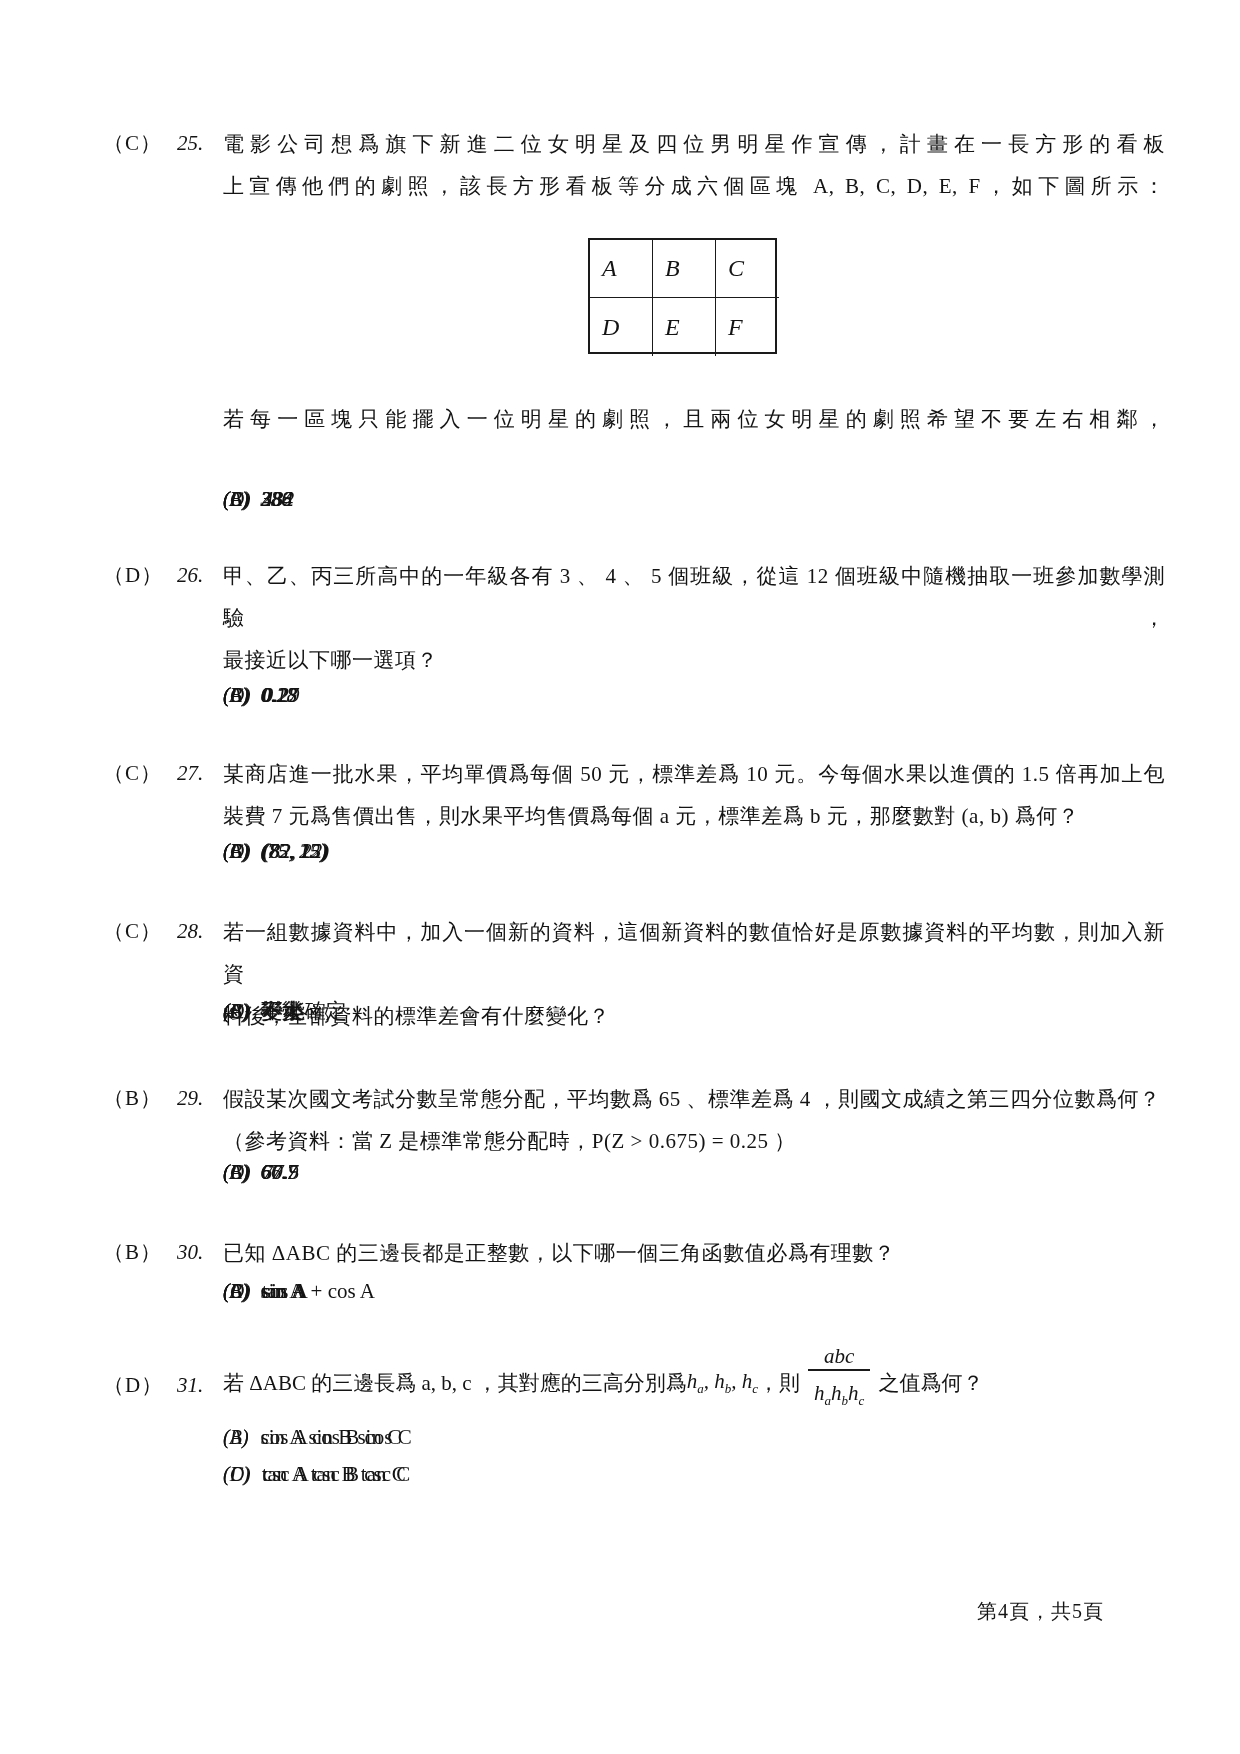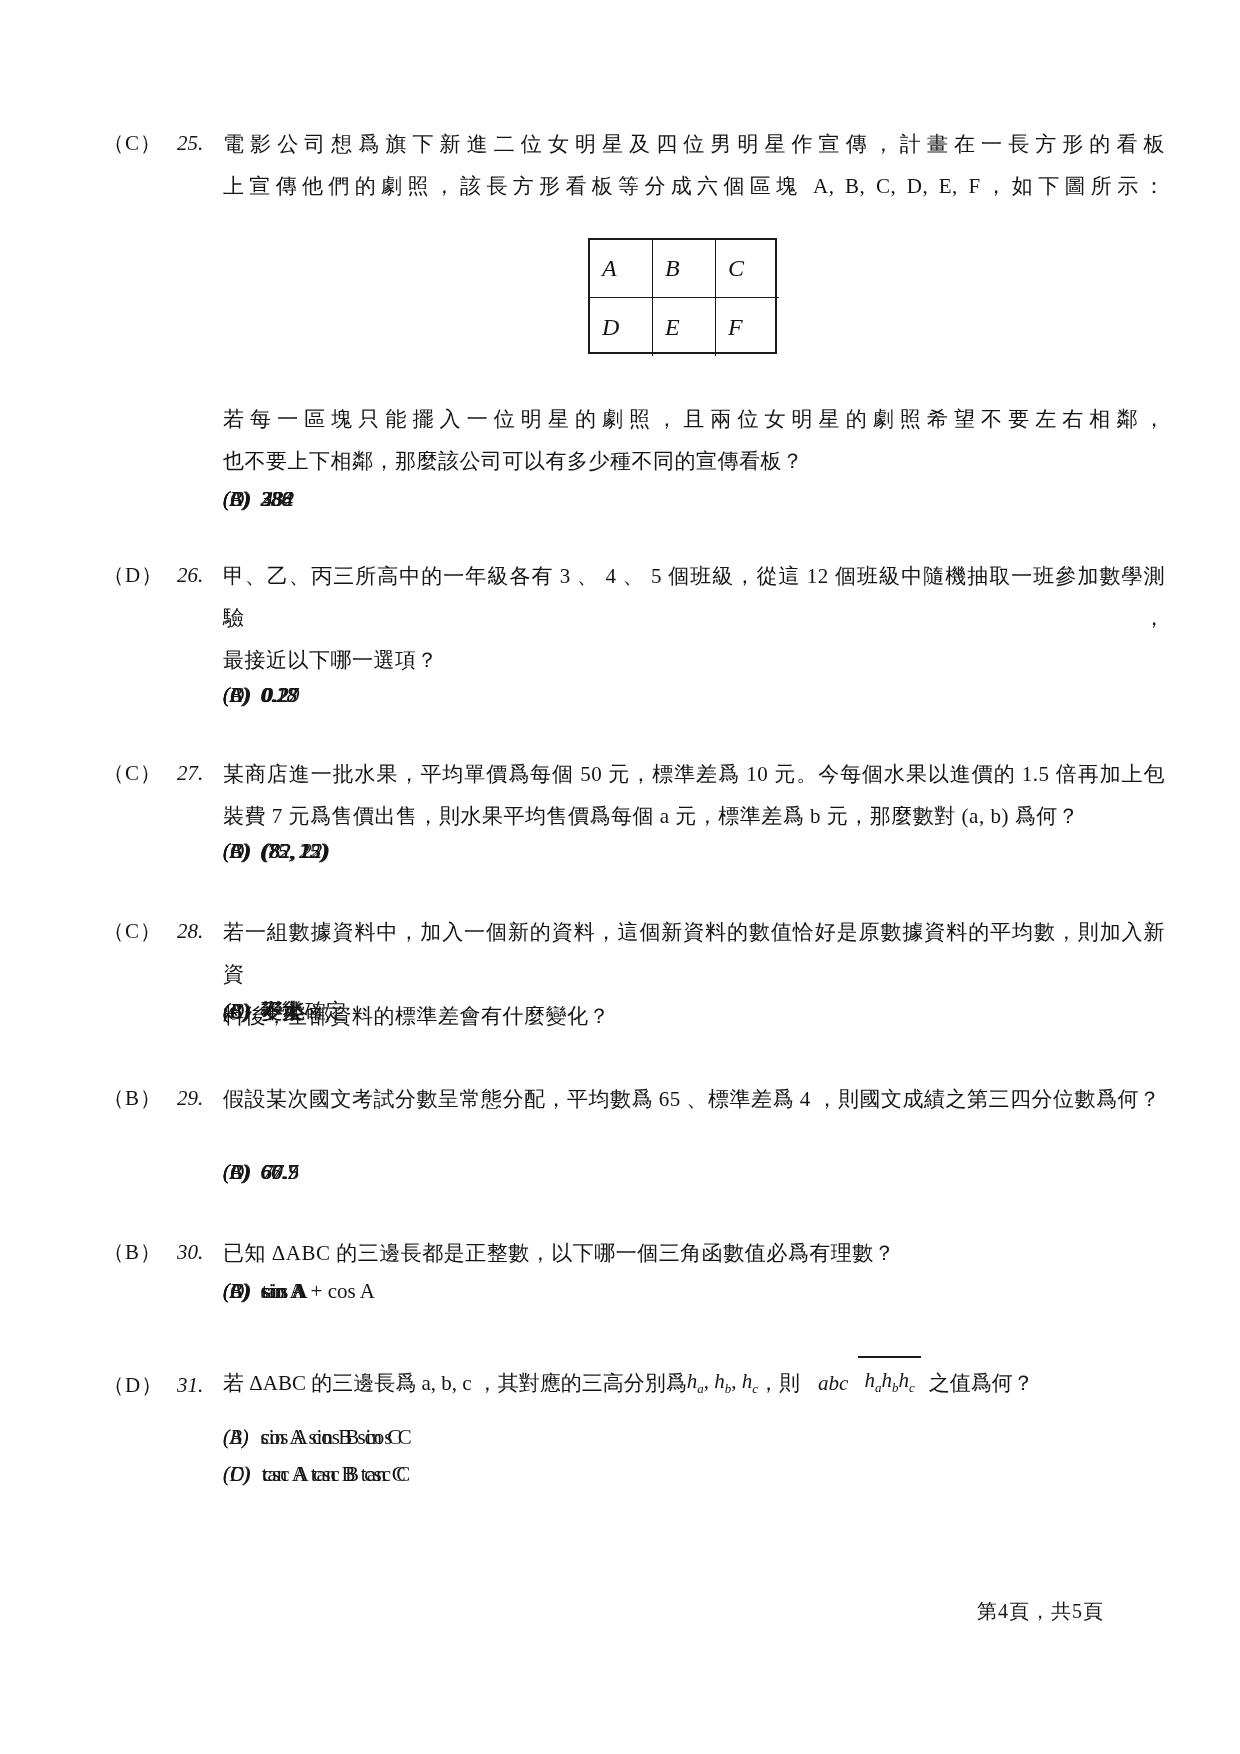--- a/index.html
+++ b/index.html
@@ -26,21 +26,21 @@
              grid-template-rows:58px 58px;box-sizing:border-box;}
   .cell{border-right:1.5px solid #1a1a1a;border-bottom:1.5px solid #1a1a1a;
         font-style:italic;font-size:24px;padding-left:12px;display:flex;align-items:center;box-sizing:border-box;}
   .cell:nth-child(3n){border-right:none;}
   .cell:nth-child(n+4){border-bottom:none;}
 
   .q31-line{position:absolute;left:223px;top:1352px;width:960px;height:62px;
             display:flex;align-items:center;font-size:21px;white-space:nowrap;}
   .mathseg{font-style:italic;text-align:right;}
   .mathseg sub{font-size:13px;font-style:italic;}
-  .frac{display:inline-flex;align-items:center;margin:0 8px;vertical-align:middle;}
+  .frac{display:inline-flex;flex-direction:column;align-items:center;margin:0 8px;vertical-align:middle;}
   .frac-num{font-style:italic;font-size:21px;line-height:26px;padding:0 10px;}
   .frac-den{border-top:2px solid #1a1a1a;font-style:italic;font-size:21px;line-height:28px;padding:8px 6px;}
   .frac-den sub{font-size:13px;}
 
   .footer{position:absolute;left:977px;top:1598px;font-size:20px;letter-spacing:1px;}
 </style>
 </head>
 <body>
 
 <div class="page">
@@ -55,21 +55,20 @@
     <div class="billboard">
       <div class="cell">A</div>
       <div class="cell">B</div>
       <div class="cell">C</div>
       <div class="cell">D</div>
       <div class="cell">E</div>
       <div class="cell">F</div>
     </div>
     <div class="q-body" style="top:398px">
       <div class="line jl">若每一區塊只能擺入一位明星的劇照，且兩位女明星的劇照希望不要左右相鄰，</div>
-      <div class="line nl">也不要上下相鄰，那麼該公司可以有多少種不同的宣傳看板？</div>
     </div>
     <div class="opts" style="top:486px">
       <span class="opt oA"><span class="opt-label">(A)</span><span class="opt-val it">288</span></span>
       <span class="opt oB"><span class="opt-label">(B)</span><span class="opt-val it">336</span></span>
       <span class="opt oC"><span class="opt-label">(C)</span><span class="opt-val it">384</span></span>
       <span class="opt oD"><span class="opt-label">(D)</span><span class="opt-val it">432</span></span>
     </div>
   </section>
 
   <section>
@@ -115,20 +114,21 @@
       <span class="opt oC"><span class="opt-label">(C)</span><span class="opt-val">變小</span></span>
       <span class="opt oD"><span class="opt-label">(D)</span><span class="opt-val">不能確定</span></span>
     </div>
   </section>
 
   <section>
     <span class="q-ans" style="top:1085px">（B）</span>
     <span class="q-num" style="top:1085px">29.</span>
     <div class="q-body" style="top:1078px">
       <div class="line nl">假設某次國文考試分數呈常態分配，平均數爲 65 、標準差爲 4 ，則國文成績之第三四分位數爲何？</div>
+      <div class="line nl">（參考資料：當 Z 是標準常態分配時，P(Z &gt; 0.675) = 0.25 ）</div>
     </div>
     <div class="opts" style="top:1159px">
       <span class="opt oA"><span class="opt-label">(A)</span><span class="opt-val it">66.7</span></span>
       <span class="opt oB"><span class="opt-label">(B)</span><span class="opt-val it">67.7</span></span>
       <span class="opt oC"><span class="opt-label">(C)</span><span class="opt-val it">60.9</span></span>
       <span class="opt oD"><span class="opt-label">(D)</span><span class="opt-val it">77.5</span></span>
     </div>
   </section>
 
   <section>

